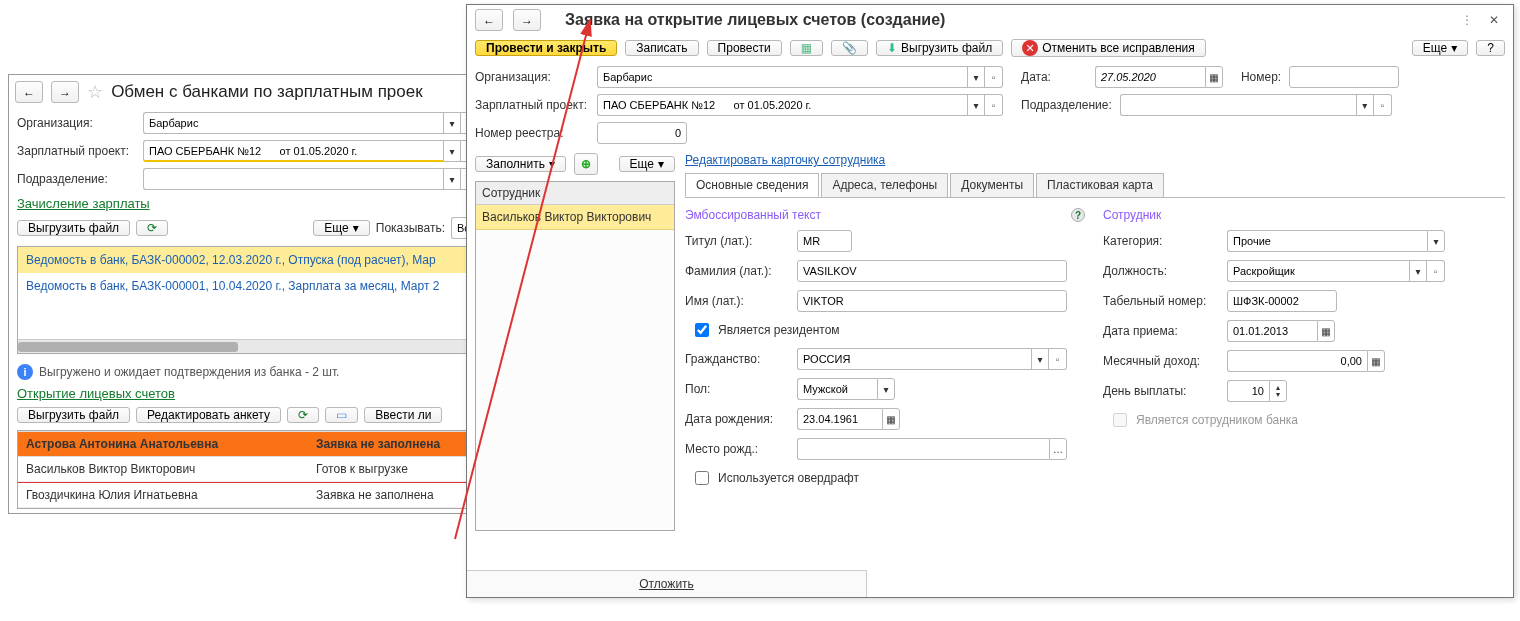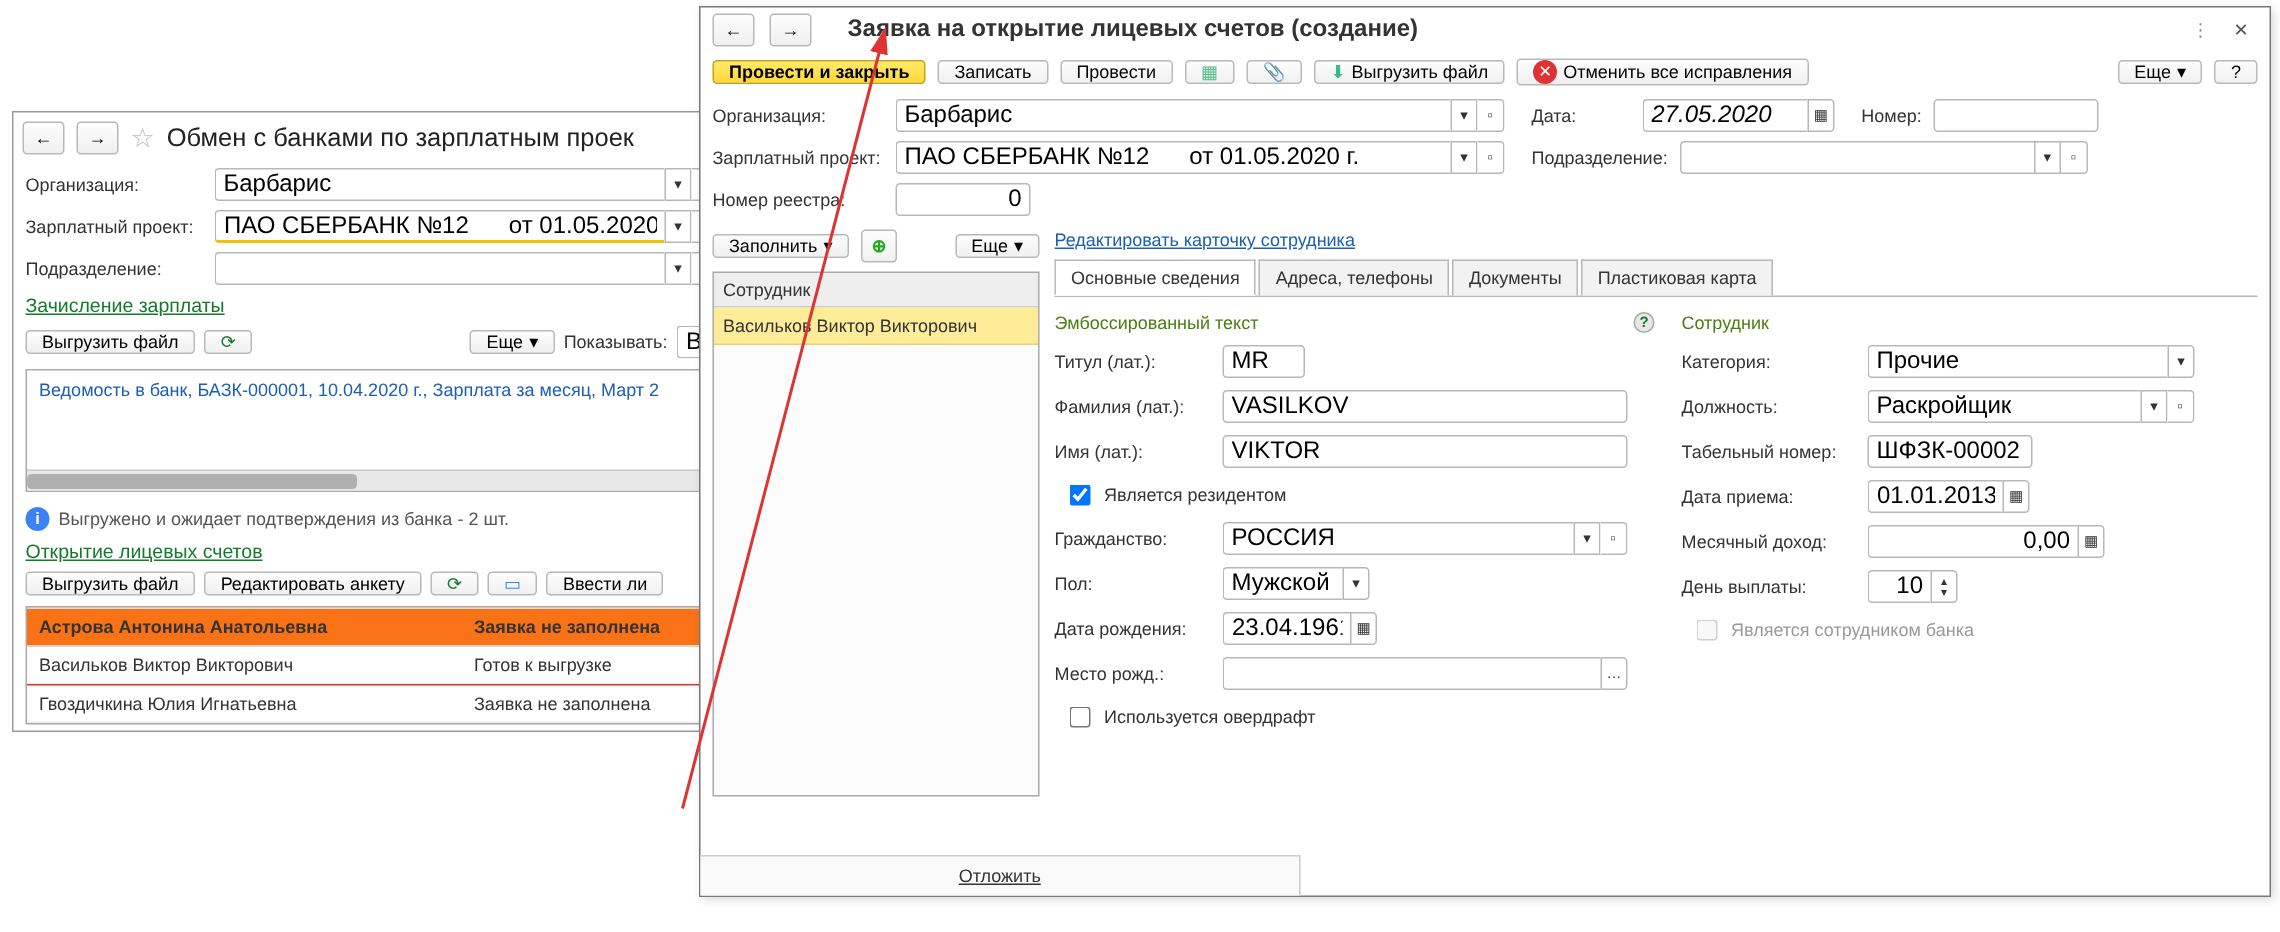--- a/index.html
+++ b/index.html
@@ -23,21 +23,21 @@
     font-size: 12px;
     display: inline-flex;
     align-items: center;
     gap: 4px;
   }
   .btn.yellow { background: linear-gradient(#ffe96b,#ffd83a); border-color:#c9a20f; font-weight:bold;}
   .input {
     border: 1px solid #b8b8b8;
     border-radius: 3px;
     padding: 2px 5px;
-    font-size: 16px;
+    font-size: 11px;
     background: #fff;
     height: 22px;
   }
   .input.yellow { border-bottom: 2px solid #f2c200; }
   .compo { display: inline-flex; }
   .compo .input { border-top-right-radius:0; border-bottom-right-radius:0; border-right:none;}
   .compo .pick { border:1px solid #b8b8b8; background:#fff; width:18px; height:22px; display:flex;align-items:center;justify-content:center; font-size:10px; cursor:pointer;}
   .compo .pick:last-child{ border-top-right-radius:3px; border-bottom-right-radius:3px;}
   .compo .pick + .pick { border-left:none;}
   label.fld { display:inline-block; }
@@ -83,32 +83,32 @@
     background:#fff;
     box-shadow: 2px 2px 6px rgba(0,0,0,.15);
   }
   .dlg-title-row{ display:flex; align-items:center; padding:4px 8px 2px 8px; gap:10px;}
   .dlg-title{ font-size:16px; font-weight:bold; flex:1; text-align:left; margin-left:14px;}
   .toolbar{ display:flex; align-items:center; gap:8px; padding:6px 8px; flex-wrap:wrap;}
   .toolbar .spacer{ flex:1;}
   .frow{ display:flex; align-items:center; gap:8px; padding:3px 8px;}
   .frow label.fld{ width:114px;}
   .split{ display:flex; gap:0; margin:6px 8px 0 8px;}
-  .left-pane{ width:218px; display:flex; flex-direction:column;}
+  .left-pane{ width:200px; display:flex; flex-direction:column;}
   .left-pane .tbar{ display:flex; gap:8px; padding:0 0 6px 0; align-items:center;}
   .emp-list{ border:1px solid #aaa; flex:1; background:#fcfcfc;}
   .emp-list .hdr{ background:#eee; border-bottom:1px solid #ccc; padding:4px 6px;}
   .emp-list .item{ background:#ffec99; padding:5px 6px; border-bottom:1px solid #e6d07a;}
   .right-pane{ flex:1; margin-left:10px; display:flex; flex-direction:column;}
   .tabs-row{ display:flex; gap:2px; margin-top:0; border-bottom:1px solid #b8b8b8;}
   .r-cols{ display:flex; gap:18px; margin-top:10px;}
   .r-col{ display:flex; flex-direction:column; gap:8px;}
   .r-col.left{ width:400px;}
   .r-col.right{ width:360px;}
-  .fgroup-title{ color:#4d7c0f; font-size:12px;}
+  .fgroup-title{ color:#8b5cf6; font-size:12px;}
   .frow2{ display:flex; align-items:center; gap:6px;}
   .frow2 label{ width:106px;}
   .r-col.right .frow2 label{ width:118px;}
   .check { display:inline-flex; align-items:center; gap:6px;}
   .check input{ width:14px; height:14px;}
   .footer{ text-align:center; padding:6px; border-top:1px solid #ccc; position:absolute; bottom:0; left:0;right:0; background:#fafafa;}
   .footer a{ color:#333; text-decoration:underline; cursor:pointer;}
   .q{ display:inline-flex; width:14px;height:14px; background:#e8e8e8; border:1px solid #aaa; border-radius:50%; color:#137a2c; align-items:center;justify-content:center; font-size:10px; font-weight:bold;}
 
   .arrow-line{
@@ -159,20 +159,21 @@
         <span style="color:#137a2c">⟳</span>
       </button>
     <div style="flex:1"></div>
     <button class="btn"><span>Еще</span> ▾</button>
     <label>Показывать:</label>
     <div class="compo">
         <input class="input" style="width: 28px;" value="Вс">
       </div>
   </div>
   <div class="listbox">
+    <div class="listrow hl">Ведомость в банк, БАЗК-000002, 12.03.2020 г., Отпуска (под расчет), Мар</div>
     <div class="listrow">Ведомость в банк, БАЗК-000001, 10.04.2020 г., Зарплата за месяц, Март 2</div>
     <div style="height:40px"></div>
     <div class="scrollbar">
         <div class="thumb"></div>
       </div>
   </div>
   <div class="row" style="padding-top:8px">
     <span class="info-circle">i</span>
     <span style="color:#555">Выгружено и ожидает подтверждения из банка - 2 шт.</span>
   </div>

